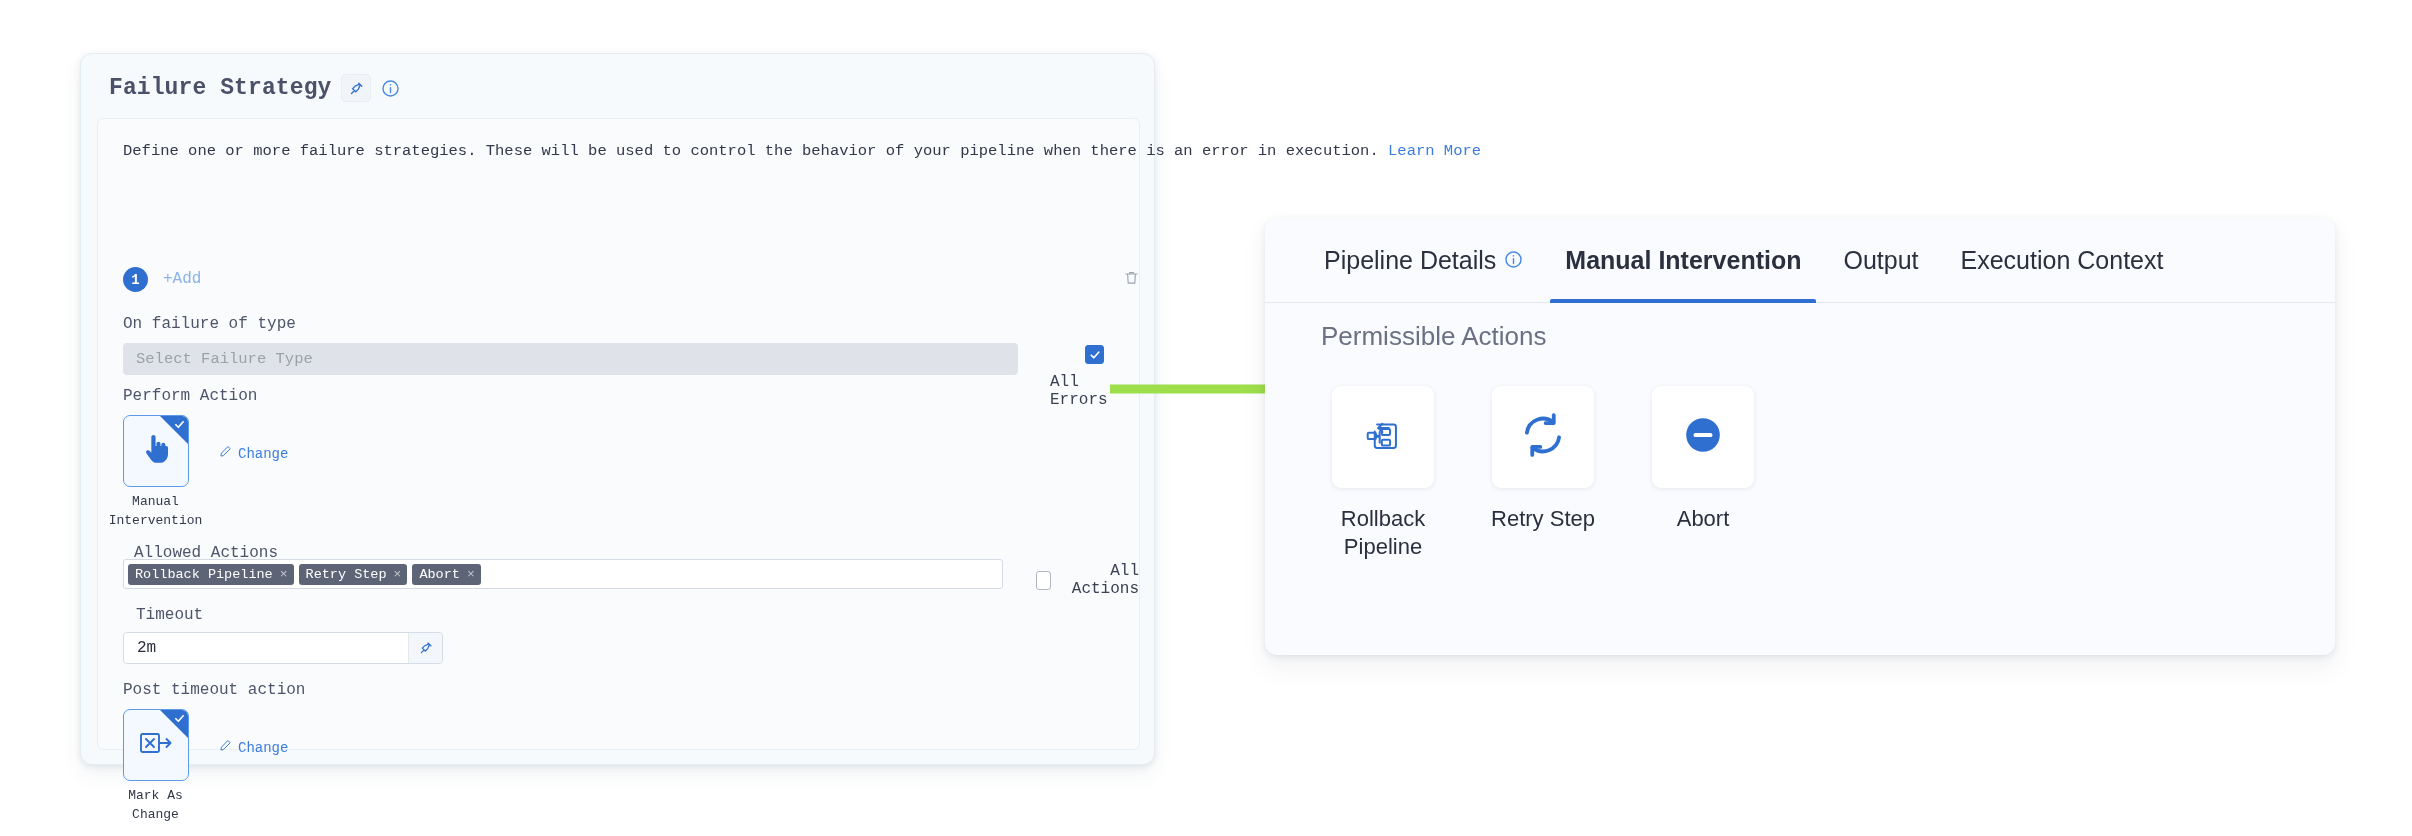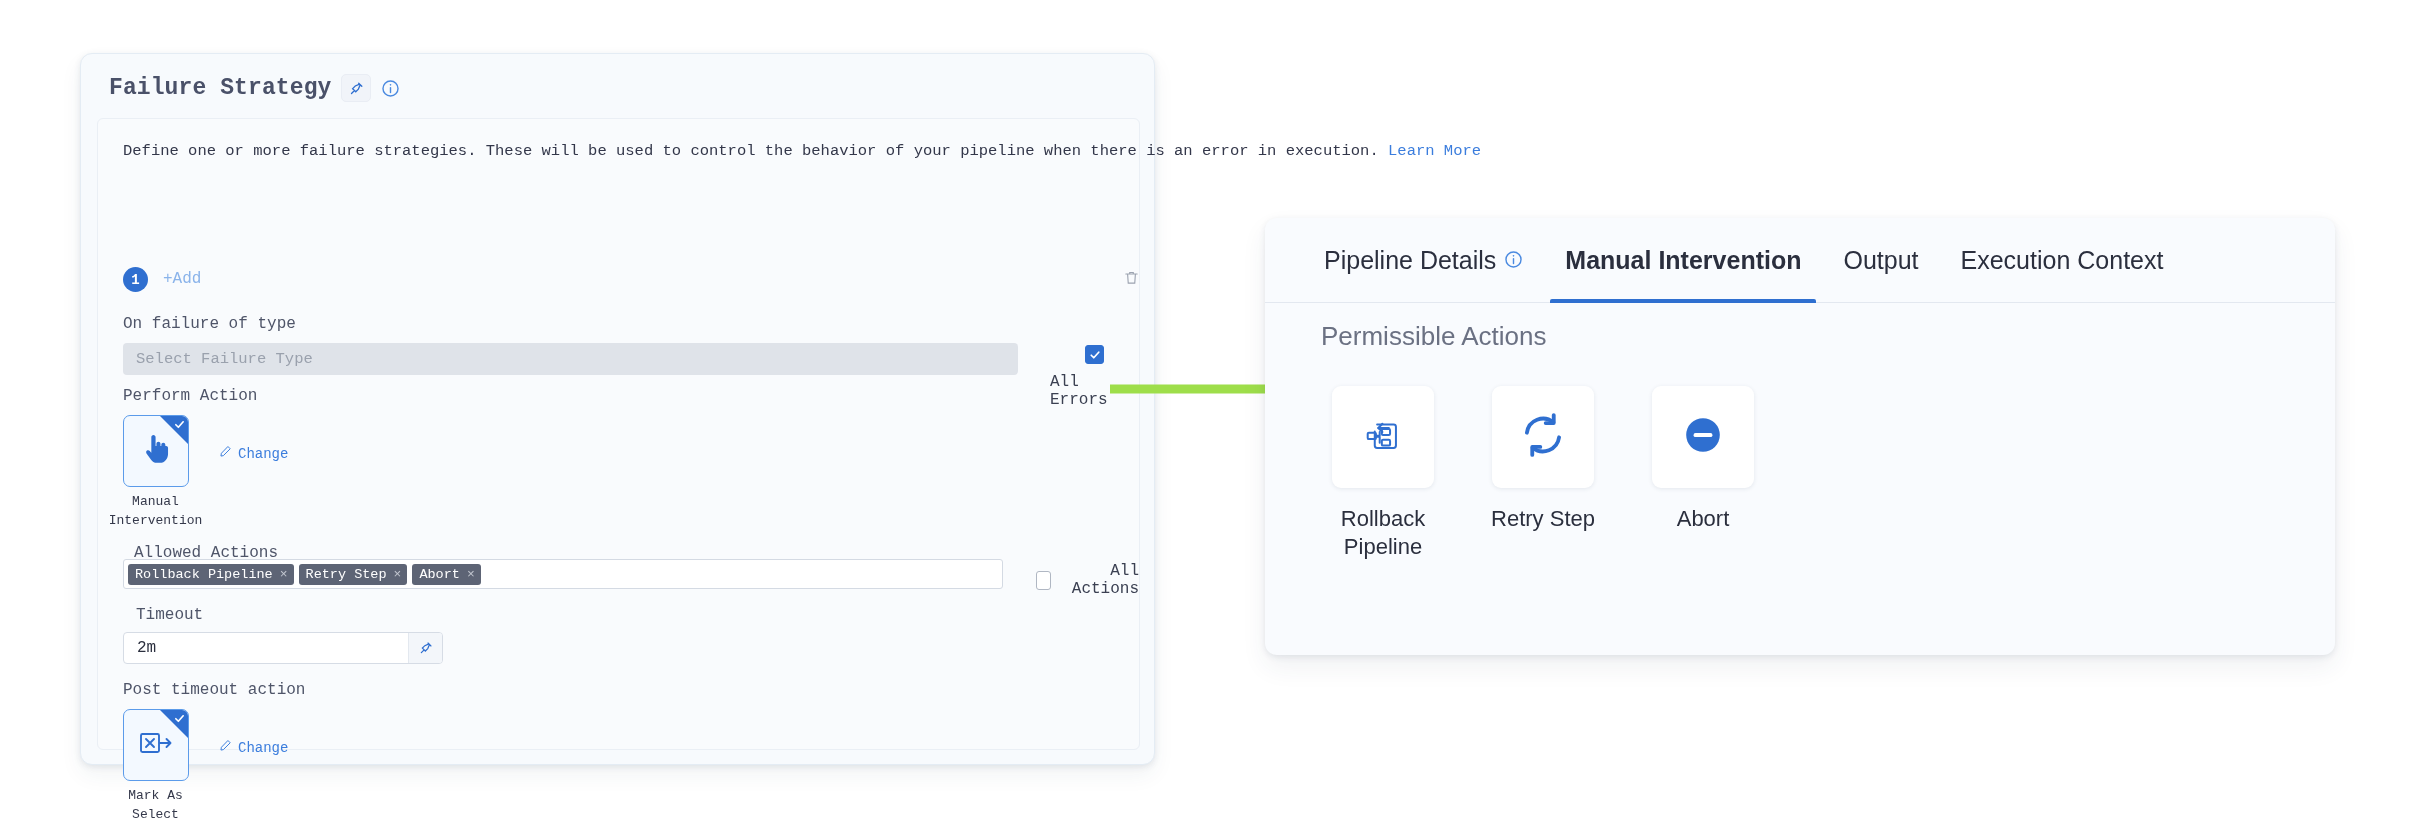--- a/index.html
+++ b/index.html
@@ -305,21 +305,21 @@
               <path d="M7 9l8 8M15 9l-8 8"></path>
               <path d="M21 13h10M27.5 9l4 4-4 4"></path>
             </svg>
           </span>
           <span class="corner">
             <svg width="11" height="11" viewBox="0 0 24 24" fill="none" stroke="#fff" stroke-width="3.6" stroke-linecap="round" stroke-linejoin="round">
                 <path d="M4 12.5l5.5 5.5L20 6"></path>
               </svg>
           </span>
         </div>
-        <div class="tile-cap">Mark As Select</div>
+        <div class="tile-cap">Mark As Change</div>
         <span class="change-link">
           <span>
             <svg width="13" height="13" viewBox="0 0 24 24" fill="none" stroke="#3b7ddd" stroke-width="1.8" stroke-linecap="round" stroke-linejoin="round">
                 <path d="M17 3.3l3.7 3.7L8 19.7 3.6 20.4 4.3 16z"></path>
               </svg>
           </span>
           <span>Change</span>
         </span>
       </div>
 

